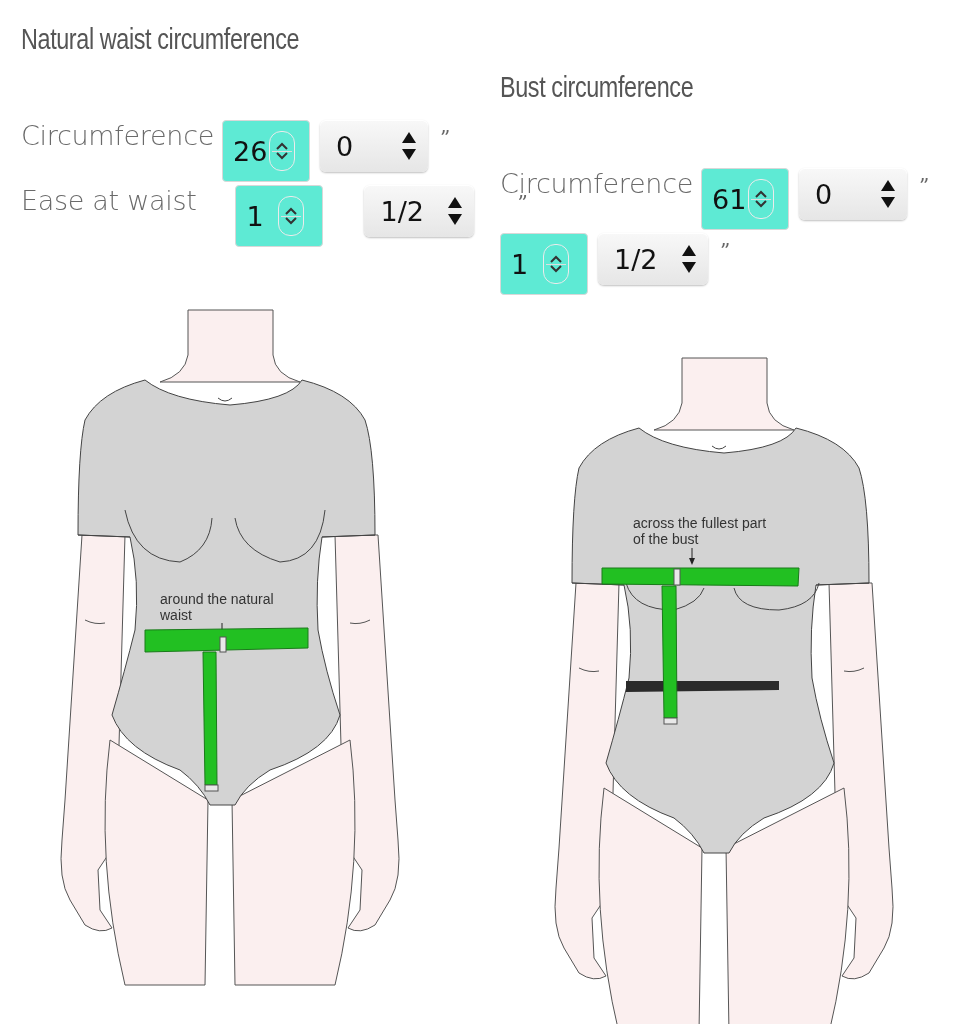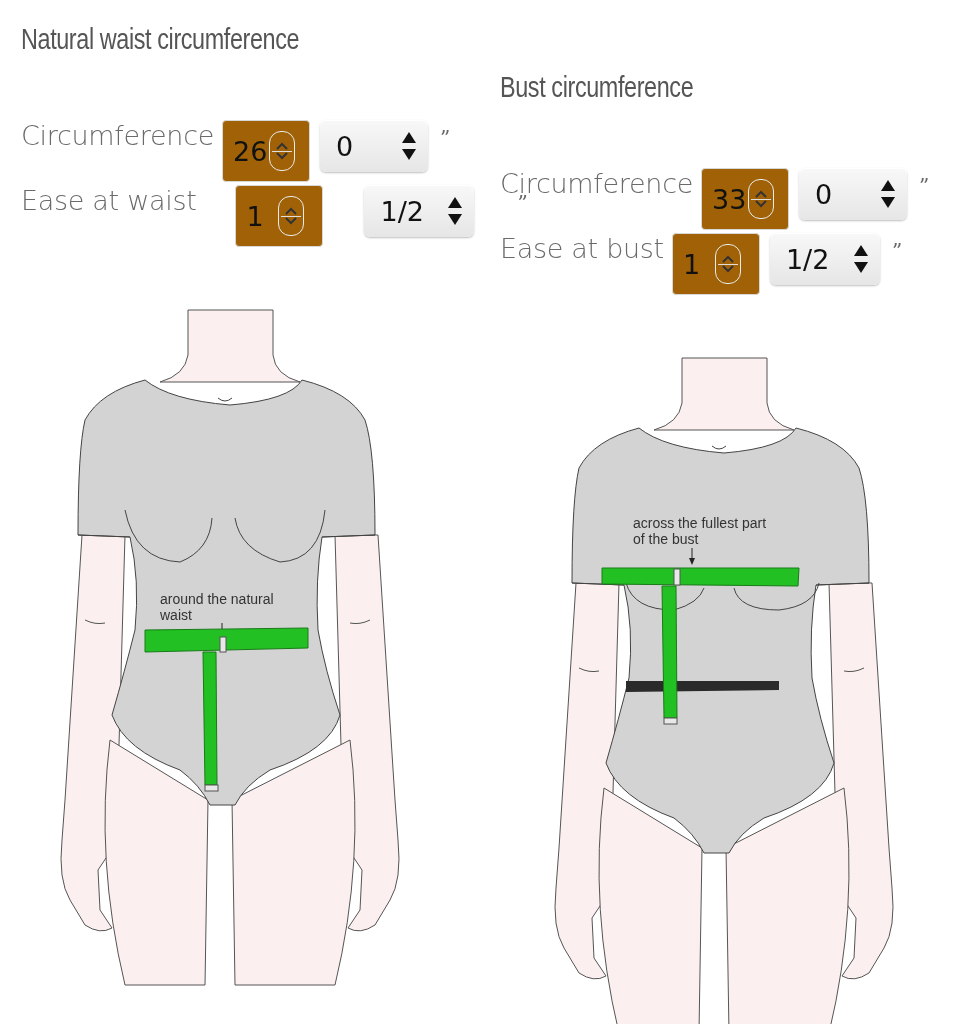--- a/index.html
+++ b/index.html
@@ -3,21 +3,21 @@
 <meta charset="utf-8">
 <style>
   html, body { margin: 0; padding: 0; background: #ffffff; }
   body { width: 961px; height: 1024px; position: relative; overflow: hidden; font-family: "Liberation Sans", sans-serif; }
   .panel { position: absolute; top: 0; width: 470px; height: 1024px; }
   .panel.left { left: 0; }
   .panel.right { left: 480px; margin-top: 48px; }
   .title { position: absolute; top: 22px; font-family: "Liberation Sans Narrow", "Liberation Sans", sans-serif; font-size: 30px; color: #555; letter-spacing: -0.5px; transform: scaleX(0.78); transform-origin: left top; white-space: nowrap; }
   .row { position: absolute; display: flex; align-items: flex-start; height: 66px; }
   .label { font-family: "DejaVu Sans", sans-serif; font-size: 27px; color: #6a6a6a; font-weight: 300; letter-spacing: -0.3px; white-space: nowrap; margin-right: 8px; }
-  .num { height: 62px; box-sizing: border-box; border: 1px solid #d8d8d8; border-radius: 4px; background: #a16207; display: flex; align-items: center; padding-left: 10px; padding-right: 6px; font-family: "DejaVu Sans", sans-serif; font-size: 27px; color: #111; }
+  .num { height: 62px; box-sizing: border-box; border: 1px solid #d8d8d8; border-radius: 4px; background: #5eead4; display: flex; align-items: center; padding-left: 10px; padding-right: 6px; font-family: "DejaVu Sans", sans-serif; font-size: 27px; color: #111; }
   .num .val { display: inline-block; }
   .spin { width: 24px; height: 38px; margin-left: 2px; border: 1px solid #ebebeb; border-radius: 12px; display: flex; flex-direction: column; align-items: center; justify-content: center; position: relative; }
   .spin::after { content: ""; position: absolute; left: 2px; right: 2px; top: 50%; border-top: 1px solid #dedede; }
   .spin svg { display: block; }
   .sel { height: 52px; box-sizing: border-box; margin-left: 10px; border-radius: 6px; background: linear-gradient(#f8f8f8, #e6e6e6); box-shadow: 0 1px 2px rgba(0,0,0,0.25), inset 0 1px 0 #fff; display: flex; align-items: center; justify-content: space-between; padding: 0 10px 0 16px; font-family: "DejaVu Sans", sans-serif; font-size: 27px; color: #111; }
   .arrows { width: 18px; height: 36px; display: block; }
   .inch { font-family: "DejaVu Serif", serif; font-size: 20px; color: #666; margin-left: 12px; align-self: flex-start; margin-top: 6px; }
   .figure { position: absolute; top: 300px; width: 380px; height: 700px; }
   .figure svg { width: 100%; height: 100%; display: block; }
   .fig-caption { font-family: "Liberation Sans", sans-serif; font-size: 14px; fill: #333; }
@@ -111,42 +111,41 @@
     </svg>
   </div>
 </div>
 
 <div class="panel right">
   <div class="title" style="left:20px;">Bust circumference</div>
 
   <div class="row" style="left:20px; top:120px;">
     <span class="label">Circumference</span>
     <div class="num" style="width:88px;">
-      <span class="val">33</span>
+      <span class="val">61</span>
       <span class="spin">
         <svg width="14" height="10" viewBox="0 0 14 10">
             <path d="M2 8 L7 3 L12 8" fill="none" stroke="#333" stroke-width="2"></path>
           </svg>
         <svg width="14" height="10" viewBox="0 0 14 10">
             <path d="M2 2 L7 7 L12 2" fill="none" stroke="#333" stroke-width="2"></path>
           </svg>
       </span>
     </div>
     <div class="sel" style="width:108px;">
       <span>0</span>
       <svg class="arrows" viewBox="0 0 18 36">
           <path d="M9 4 L16 15 L2 15 Z" fill="#111"></path>
           <path d="M2 21 L16 21 L9 32 Z" fill="#111"></path>
         </svg>
     </div>
     <span class="inch">”</span>
   </div>
 
   <div class="row" style="left:20px; top:185px;">
-    <span class="label">Ease at bust</span>
     <div class="num" style="width:88px;">
       <span class="val" style="width:30px;">1</span>
       <span class="spin">
         <svg width="14" height="10" viewBox="0 0 14 10">
             <path d="M2 8 L7 3 L12 8" fill="none" stroke="#333" stroke-width="2"></path>
           </svg>
         <svg width="14" height="10" viewBox="0 0 14 10">
             <path d="M2 2 L7 7 L12 2" fill="none" stroke="#333" stroke-width="2"></path>
           </svg>
       </span>

